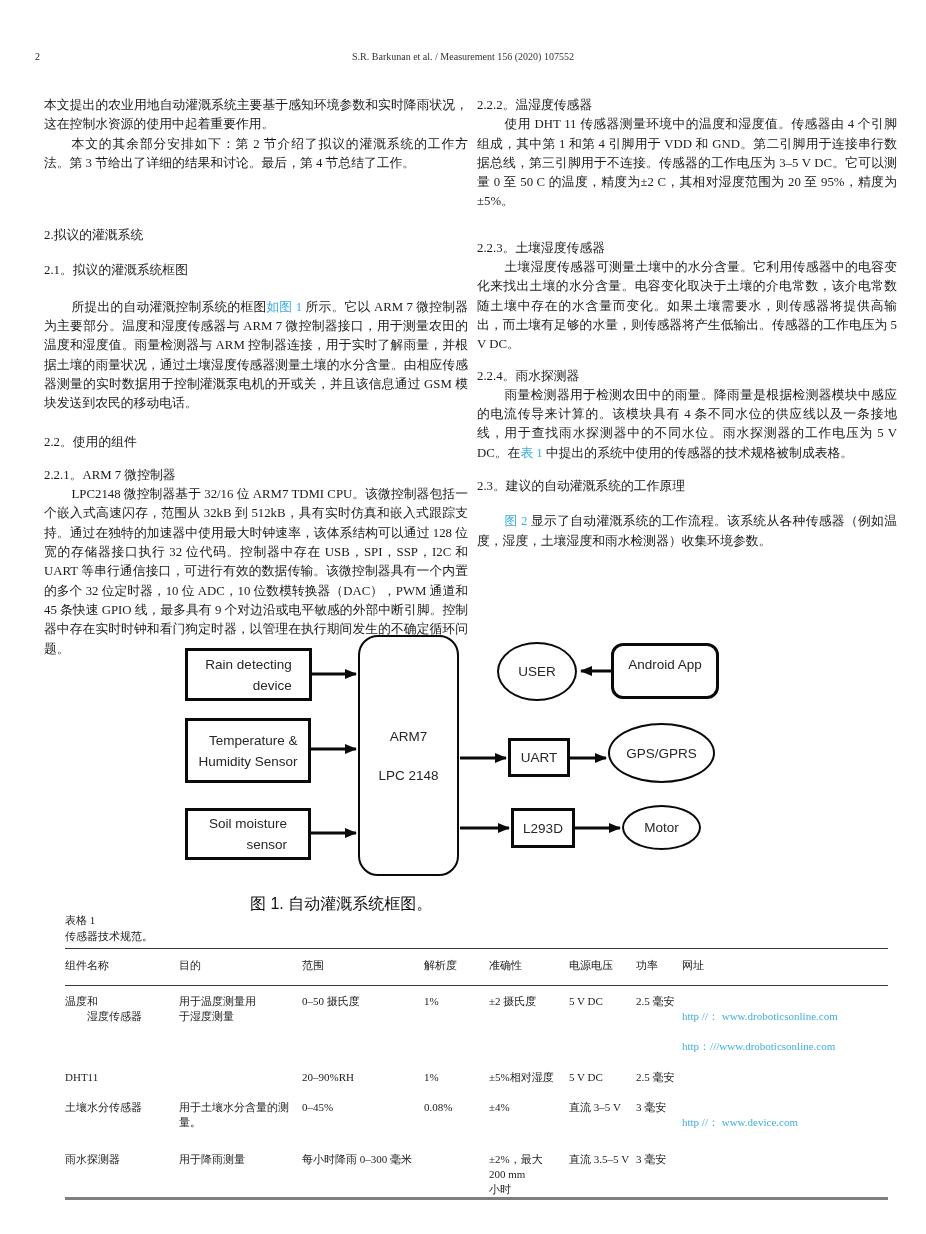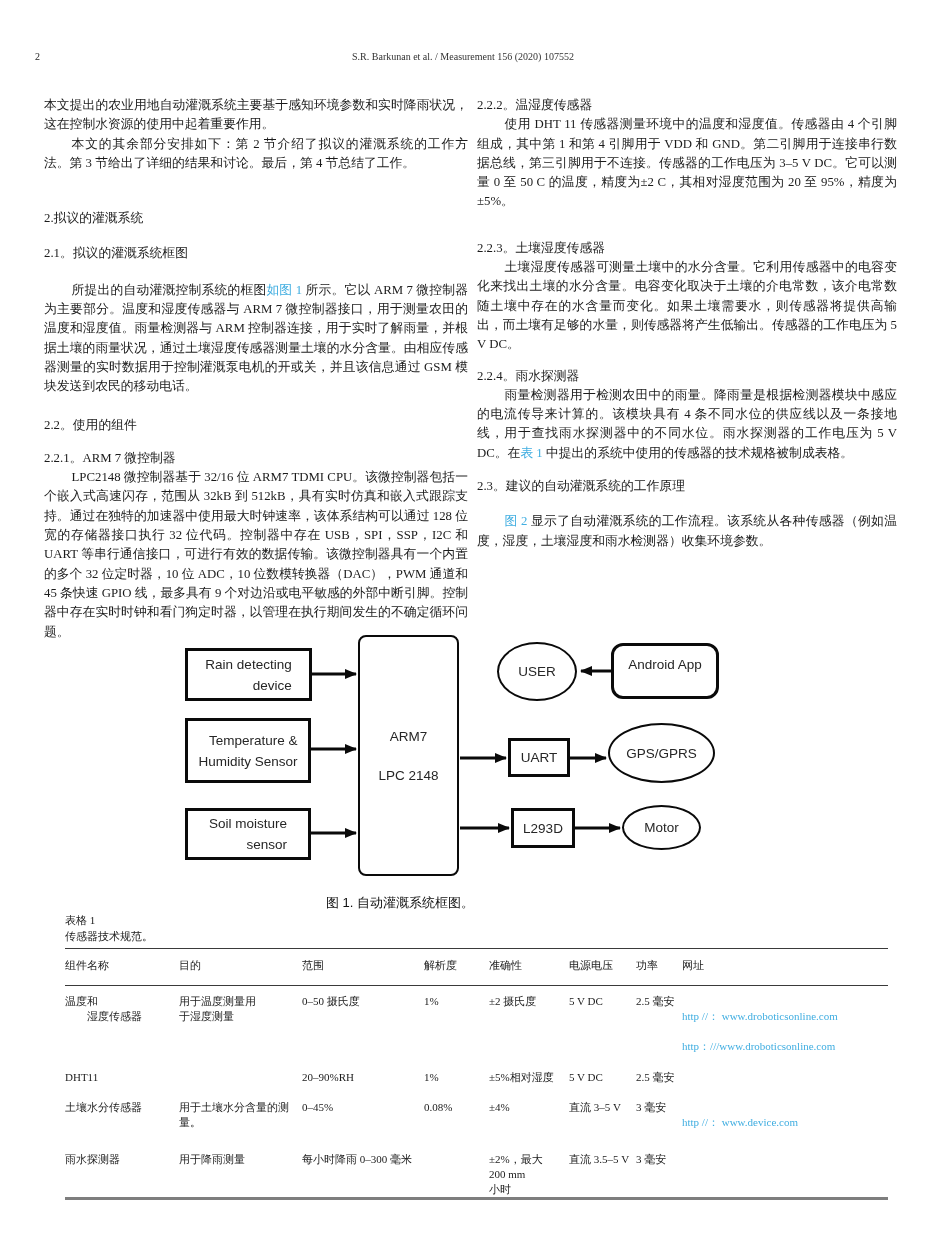--- a/index.html
+++ b/index.html
@@ -9,35 +9,35 @@
   .pagenum{position:absolute;left:35px;top:51px;font-size:10px;color:#222;}
   .runhead{position:absolute;left:0;top:51px;width:926px;text-align:center;font-size:10px;color:#333;}
   
   .col{position:absolute;top:96px;font-size:12.8px;line-height:19.3px;text-align:justify;}
   .col-left{left:44px;width:424px;}
   .col-right{left:477px;width:420px;}
   .para{margin:0;}
   .indent{text-indent:2.15em;}
   .heading{margin:0;font-size:12.8px;font-weight:normal;}
   a.xref{color:#41aee1;text-decoration:none;cursor:pointer;}
-  .mt36{margin-top:36px}.mt27{margin-top:27px}.mt19{margin-top:19px}.mt17{margin-top:17px}
+  .mt36{margin-top:53px}.mt27{margin-top:27px}.mt19{margin-top:19px}.mt17{margin-top:17px}
   .mt16{margin-top:16px}.mt14{margin-top:14px}.mt12{margin-top:12px}
   
   .figure{position:absolute;left:180px;top:632px;width:560px;height:280px;
           font-family:"Liberation Sans","DejaVu Sans",sans-serif;color:#262626;}
   .fig-svg{position:absolute;left:0;top:0;}
   .node{position:absolute;display:flex;align-items:center;justify-content:center;
         text-align:right;background:#fff;font-size:13.5px;line-height:21px;white-space:pre-line;}
   .nbox{border:3px solid #0a0a0a;}
   .nellipse{border:2.8px solid #0a0a0a;border-radius:50%;}
-  .nround{border:2.6px solid #0a0a0a;border-radius:8px;flex-direction:column;}
+  .nround{border:2.6px solid #0a0a0a;border-radius:20px;flex-direction:column;}
   .nround .gap{height:18px;}
   .nandroid{border:3px solid #0a0a0a;border-radius:12px;align-items:flex-start;padding-top:8px;}
-  .figcap{position:absolute;left:250px;top:894px;width:300px;text-align:center;
-          font-family:"Liberation Sans","DejaVu Sans",sans-serif;font-size:13px;color:#111;}
+  .figcap{position:absolute;left:250px;top:894px;width:300px;
+          font-family:"Liberation Sans","DejaVu Sans",sans-serif;font-size:16px;color:#111;}
   
   .tablewrap{position:absolute;left:65px;top:913px;width:823px;font-size:11px;line-height:15px;}
   .tbl-label{margin:0 0 1px 0;font-family:Liberation Serif, serif;}
   .tbl-cap{margin:0 0 4px 0;}
   table.spec{border-collapse:collapse;table-layout:fixed;width:823px;
              border-top:1.5px solid #3a3a3a;border-bottom:3px solid #7e7e7e;}
   table.spec th,table.spec td{font-weight:normal;text-align:left;vertical-align:top;
              white-space:pre-line;padding:0;font-size:11px;line-height:15px;overflow:hidden;}
   table.spec thead th{padding-top:9px;height:27px;border-bottom:1.3px solid #3a3a3a;}
   td.c1,th.c1{padding-left:13px;}

